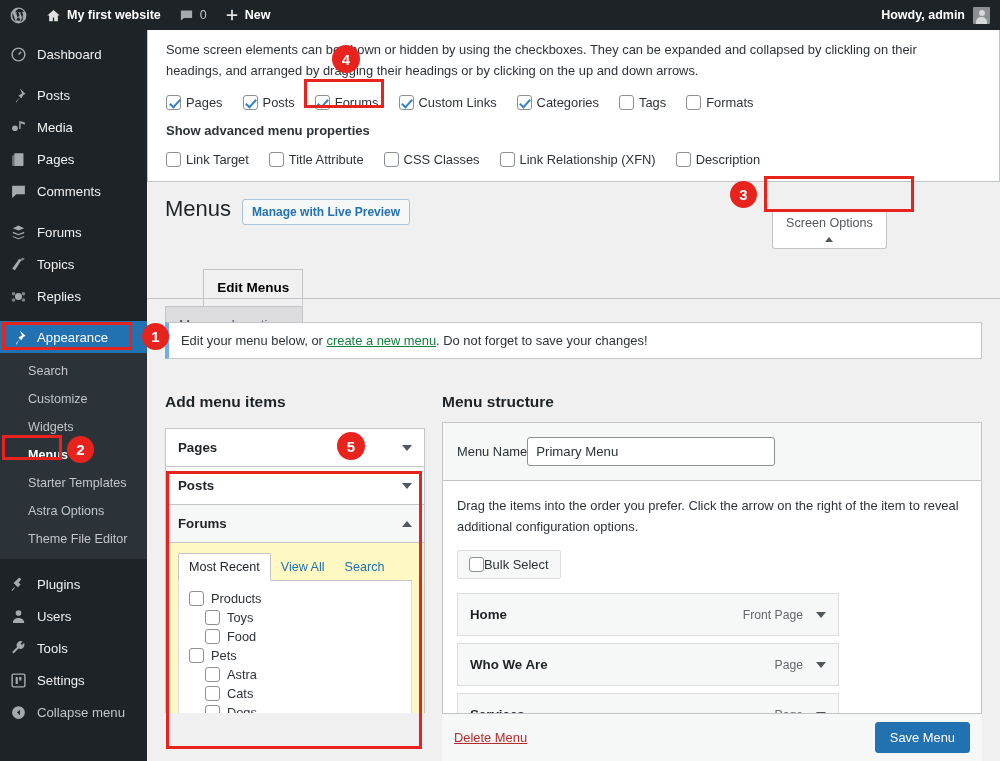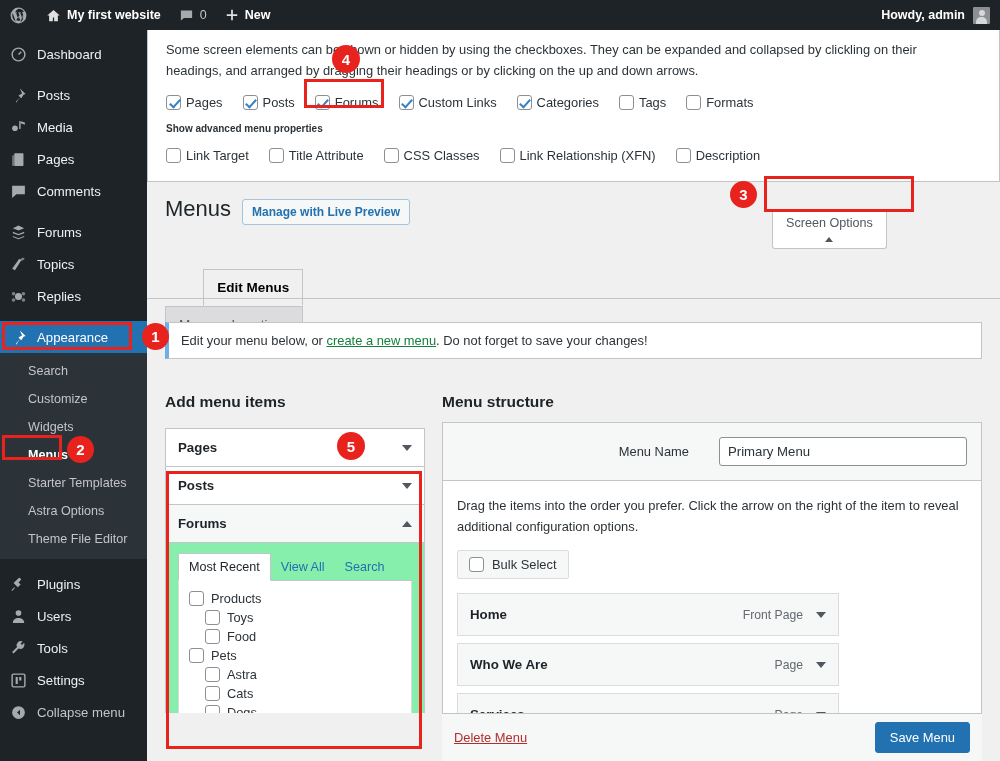--- a/index.html
+++ b/index.html
@@ -59,21 +59,21 @@
   .box {
     width: 15px; height: 15px; border: 1px solid #8c8f94; background: #fff;
     border-radius: 3px; flex: none; position: relative;
   }
   .box.checked { background: #fff; border-color: #8c8f94; }
   .box.checked::after {
     content: ""; position: absolute; left: 4.5px; top: 0.5px;
     width: 4px; height: 9px; border: solid #3582c4; border-width: 0 2px 2px 0;
     transform: rotate(42deg);
   }
-  .so-sub-title { margin-top: 13px; font-size: 10px; font-weight: bold; color: #2c3338; }
+  .so-sub-title { margin-top: 13px; font-size: 13px; font-weight: bold; color: #2c3338; }
 
   
   .heading-row { position: absolute; top: 165px; left: 0; width: 853px; }
   .wrap-pad { padding-left: 18px; padding-right: 20px; }
   .page-title-line { display: flex; align-items: baseline; gap: 11px; }
   h1.page-title { font-size: 22px; font-weight: normal; color: #1d2327; line-height: 1.3; }
   .live-preview-btn {
     font-size: 12px; font-weight: bold; color: #2271b1;
     border: 1px solid #a7c2db; background: #f6f7f7; border-radius: 3px;
     padding: 4px 9px; line-height: 16px;
@@ -112,46 +112,46 @@
   
   .accordion { border: 1px solid #c3c4c7; background: #fff; }
   .acc-head {
     display: flex; align-items: center; justify-content: space-between;
     padding: 11px 12px; font-size: 13.3px; font-weight: bold; color: #1d2327;
     border-bottom: 1px solid #c3c4c7; background: #fff;
   }
   .acc-head.open { background: #f6f7f7; }
   .caret-down-sm { width:0;height:0;border-left:5px solid transparent;border-right:5px solid transparent;border-top:6px solid #50575e; }
   .caret-up-sm { width:0;height:0;border-left:5px solid transparent;border-right:5px solid transparent;border-bottom:6px solid #50575e; }
-  .acc-body { padding: 10px 12px 0 12px; background: #86efac; }
+  .acc-body { padding: 10px 12px 0 12px; background: #fef9c3; }
 
   .tablist { display: flex; align-items: flex-end; border-bottom: 1px solid #c3c4c7; gap: 0; }
   .tl-tab { font-size: 12.6px; padding: 6px 10px; color: #2271b1; }
   .tl-tab.active {
     color: #1d2327; background: #fff; border: 1px solid #c3c4c7; border-bottom: 1px solid #fff;
     margin-bottom: -1px; border-radius: 2px 2px 0 0;
   }
   .item-list { border: 1px solid #dcdcde; border-top: none; padding: 8px 10px 6px 10px; max-height: 172px; overflow: hidden; background: #fff; }
   .li-row { display: flex; align-items: center; gap: 7px; font-size: 12.8px; color: #2c3338; padding: 2px 0; }
   .li-row.indent { padding-left: 16px; }
   .partial-btn { position: absolute; top: 752px; left: 325px; width: 84px; height: 26px; border: 1px solid #a7c2db; background: #f6f7f7; border-radius: 3px; }
 
   
   .mstruct { border: 1px solid #c3c4c7; background: #fff; }
-  .mn-name-row { display: flex; align-items: center; gap: 30px; padding: 14px 14px; background: #f6f7f7; border-bottom: 1px solid #c3c4c7; justify-content: flex-end; }
+  .mn-name-row { display: flex; align-items: center; gap: 0; padding: 14px 14px; background: #f6f7f7; border-bottom: 1px solid #c3c4c7; }
   .mn-label { font-size: 12.9px; color: #2c3338; }
   .mn-input {
     width: 248px; padding: 6px 8px; font-size: 13.2px; color: #2c3338;
     border: 1px solid #8c8f94; border-radius: 3px; background: #fff;
     font-family: "Liberation Sans", sans-serif;
   }
   .mn-body { padding: 14px 14px 0 14px; }
   .mn-desc { font-size: 12.9px; color: #2c3338; line-height: 21px; }
   .bulk {
-    display: inline-flex; align-items: center; gap: 8px; margin-top: 13px;
+    display: inline-flex; align-items: center; margin-top: 13px;
     border: 1px solid #dcdcde; background: #f6f7f7; padding: 6px 11px; border-radius: 2px;
     font-size: 12.9px; color: #2c3338;
   }
   .menu-items-list { margin-top: 14px; }
   .mi-row {
     display: flex; align-items: center; justify-content: space-between;
     background: #f6f7f7; border: 1px solid #dcdcde; margin-bottom: 7px;
     padding: 13px 12px; font-size: 13.3px; font-weight: bold; color: #1d2327;
     width: 382px;
   }

